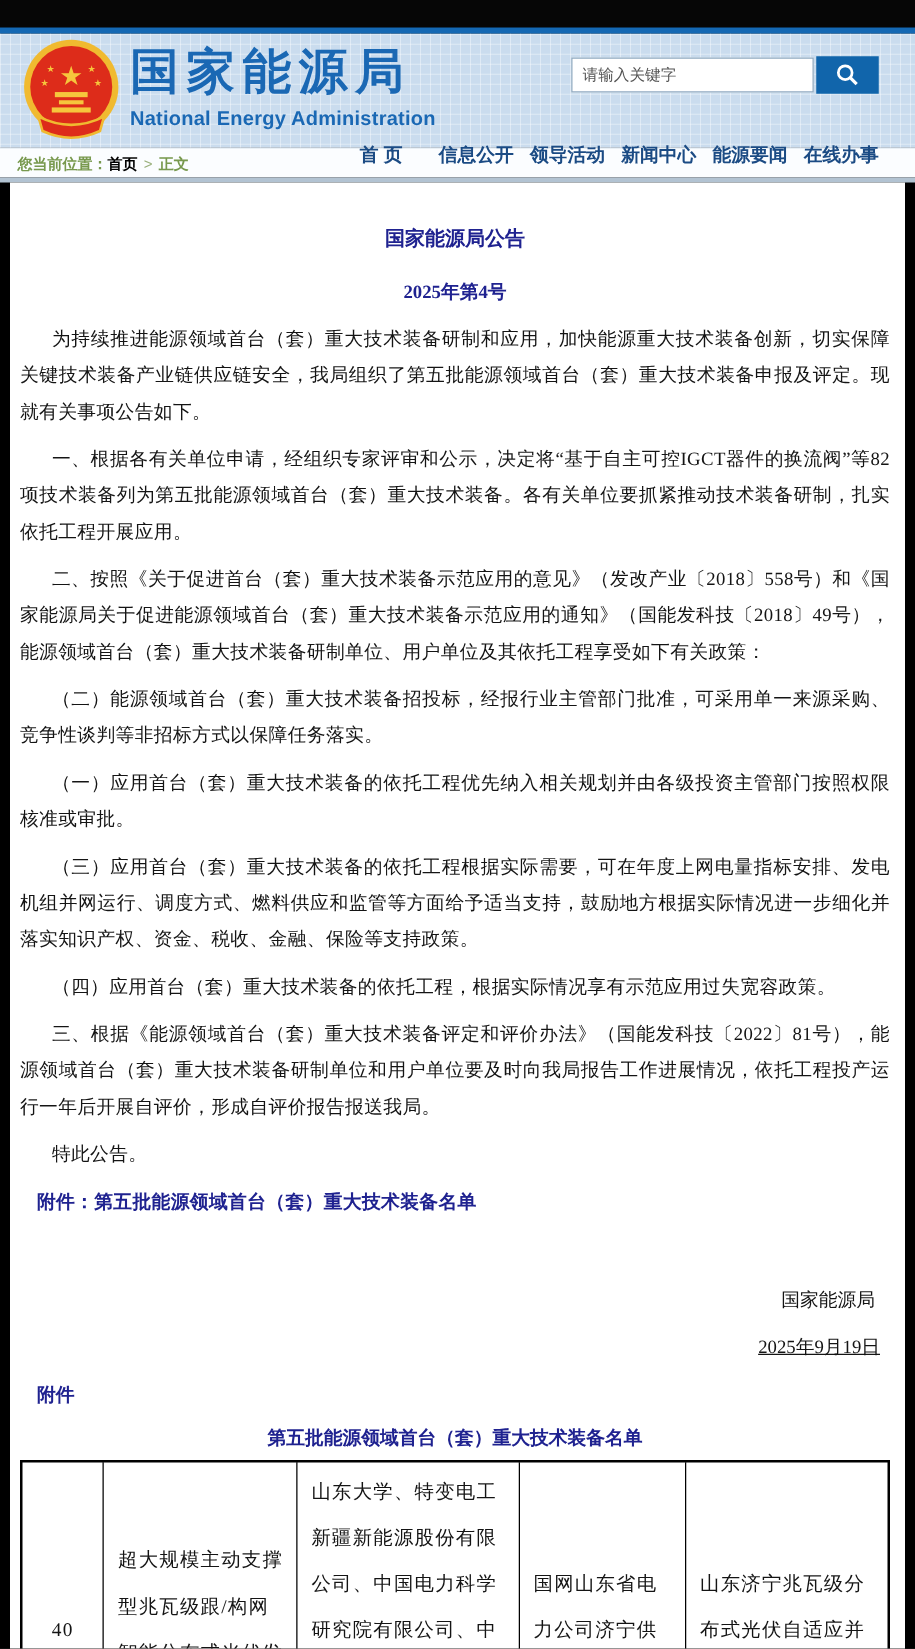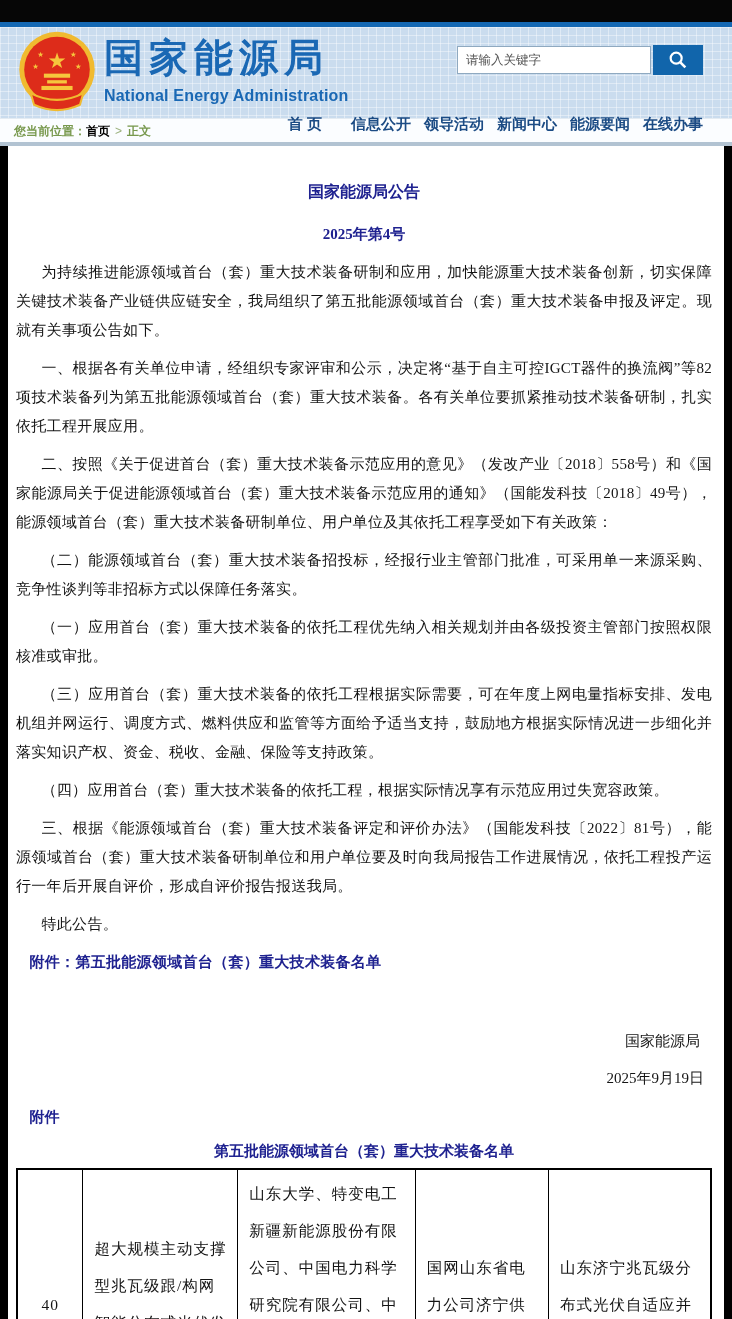--- a/index.html
+++ b/index.html
@@ -62,21 +62,21 @@
   .doc-title  { text-align:center; font-size:16px; font-weight:bold; color:#1f2290; line-height:20px; }
   .doc-number { text-align:center; font-size:15px; font-weight:bold; color:#1f2290; line-height:20px; margin-top:22px; }
   .page p.body {
     font-size:15px; line-height:29px; text-align:justify;
     text-indent:1.7em; margin-top:9px; letter-spacing:.3px;
   }
   .page p.body.first { margin-top:14px; }
   .attach-link-line { margin-top:9px; line-height:29px; font-size:15px; text-indent:.9em; }
   .attach-link-line a { color:#1f2290; font-weight:bold; text-decoration:none; letter-spacing:.3px; }
   .signature { margin-top:50px; text-align:right; font-size:15px; line-height:29px; padding-right:12px; }
-  .doc-date  { margin-top:8px;  text-align:right; font-size:15px; line-height:29px; padding-right:8px; }
+  .doc-date  { margin-top:8px;  text-align:right; font-size:15px; line-height:29px; padding-right:8px;text-decoration:underline; }
   .attach-label { margin-top:10px; font-size:15px; font-weight:bold; color:#1f2290; line-height:29px; text-indent:.9em; }
 
   
   .tbl-caption { margin-top:8px; text-align:center; font-size:15px; font-weight:bold; color:#1f2290; line-height:22px; }
   table.att { width:100%; border-collapse:collapse; margin-top:6px; table-layout:fixed; }
   table.att { border:2px solid #000; }
   table.att td { border:1px solid #000; vertical-align:middle;
                  font-size:15.5px; line-height:37px; letter-spacing:1px; color:#141414; }
   table.att tr.main td { height:270px; }
   td.c-no { text-align:center; }

